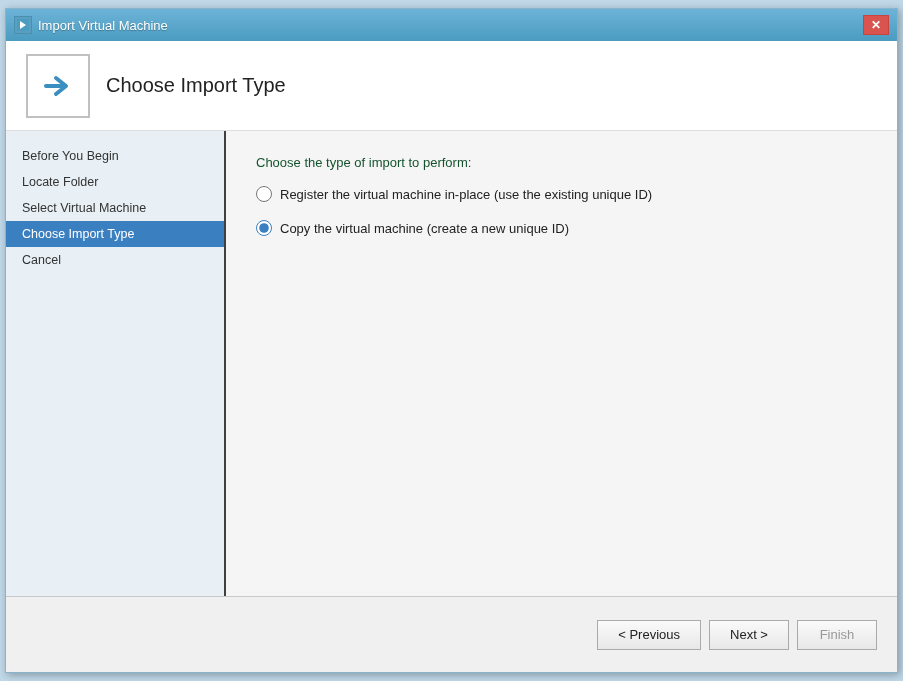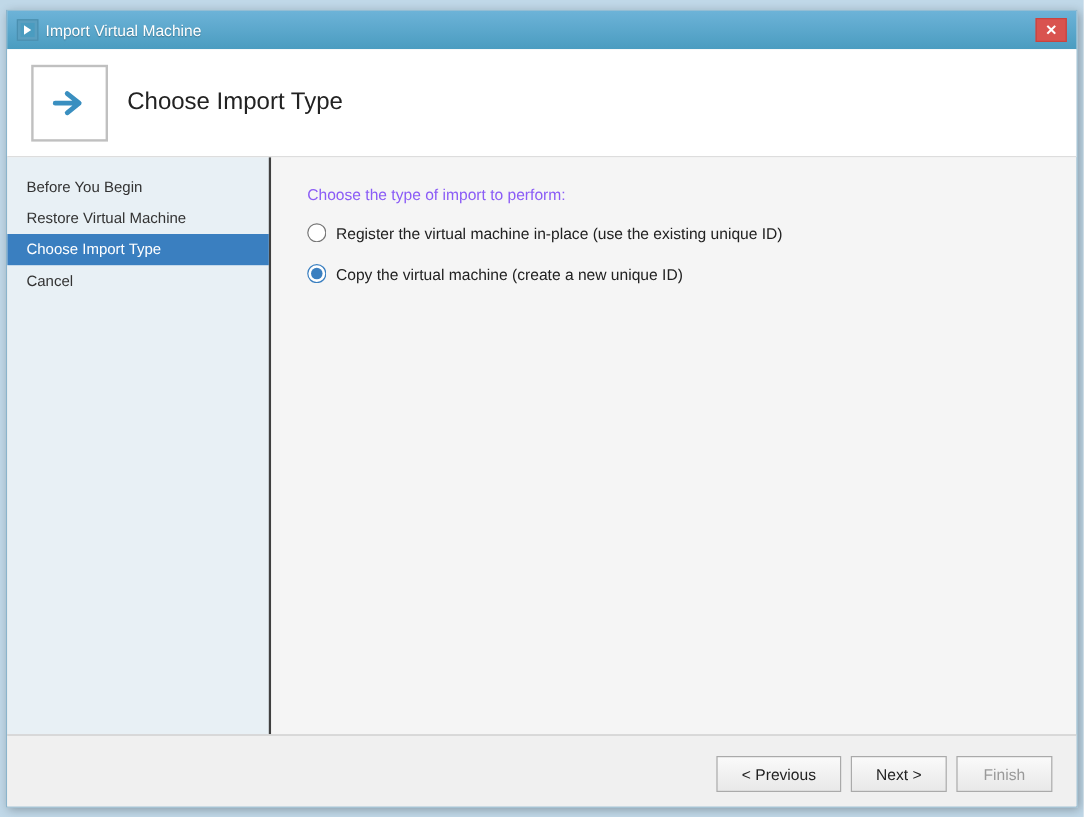--- a/index.html
+++ b/index.html
@@ -135,21 +135,21 @@
 
     .main-content {
       flex: 1;
       padding: 24px 30px;
       background: #f5f5f5;
       overflow-y: auto;
     }
 
     .section-title {
       font-size: 13px;
-      color: #8b5cf6;
+      color: #14532d;
       margin-bottom: 16px;
       font-weight: 400;
     }
 
     .radio-group {
       display: flex;
       flex-direction: column;
       gap: 18px;
     }
 
@@ -172,24 +172,24 @@
       font-size: 13px;
       cursor: pointer;
     }
 
     .footer {
       background: #f0f0f0;
       border-top: 1px solid #c8c8c8;
       padding: 12px 20px;
       display: flex;
       justify-content: flex-end;
-      align-items: flex-end;
+      align-items: center;
       gap: 8px;
       flex-shrink: 0;
-      height: 60px;
+      height: 76px;
     }
 
     .btn {
       padding: 6px 20px;
       font-size: 13px;
       border: 1px solid #aaa;
       background: linear-gradient(to bottom, #fafafa, #e8e8e8);
       color: #222;
       cursor: pointer;
       min-width: 80px;
@@ -236,21 +236,24 @@
     <span class="header-title">Choose Import Type</span>
   </div>
 
   <div class="content-area">
 
     <div class="sidebar">
       <div class="sidebar-item">
         <span>Before You Begin</span>
       </div>
       <div class="sidebar-item">
-        <span>Restore Virtual Machine</span>
+        <span>Locate Folder</span>
+      </div>
+      <div class="sidebar-item">
+        <span>Select Virtual Machine</span>
       </div>
       <div class="sidebar-item active">
         <span>Choose Import Type</span>
       </div>
       <div class="sidebar-item">
         <span>Cancel</span>
       </div>
     </div>
 
     <div class="main-content">

